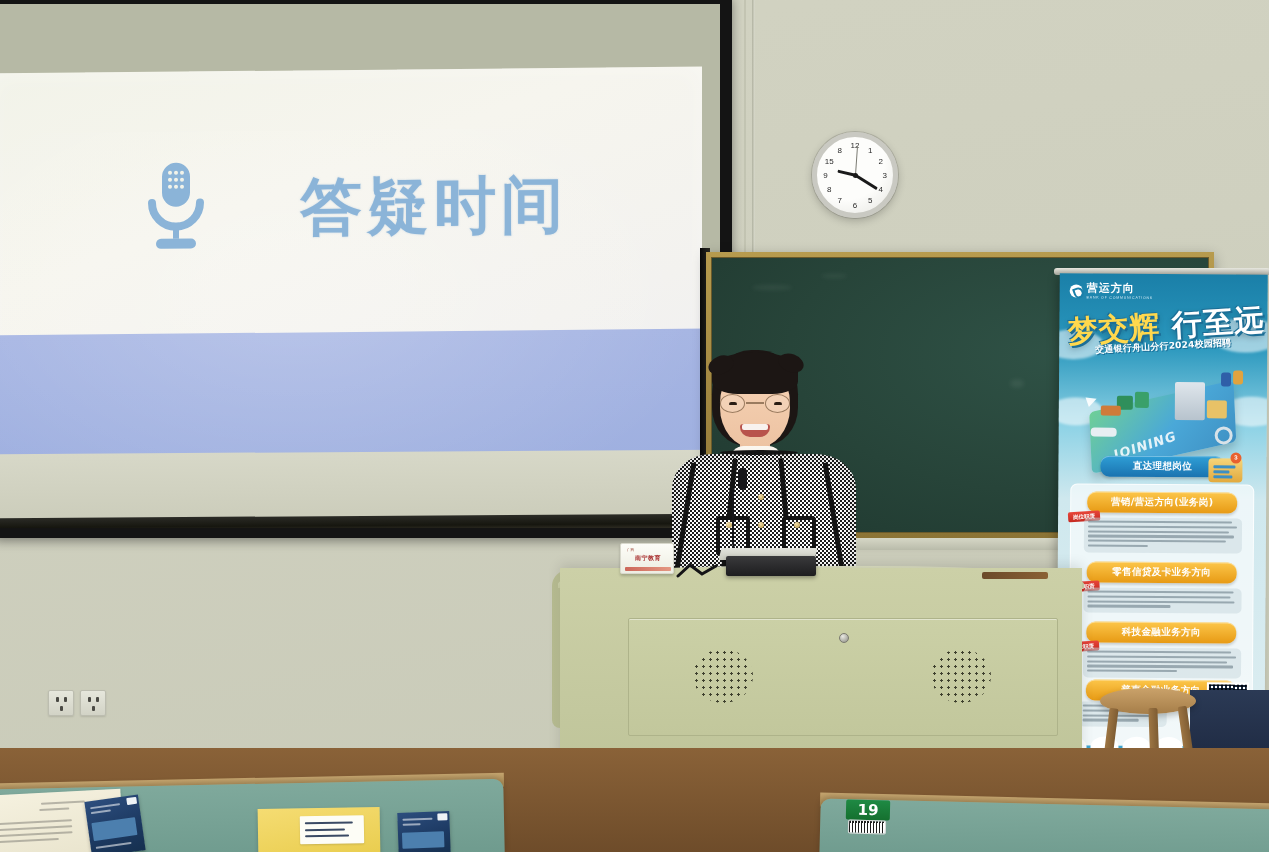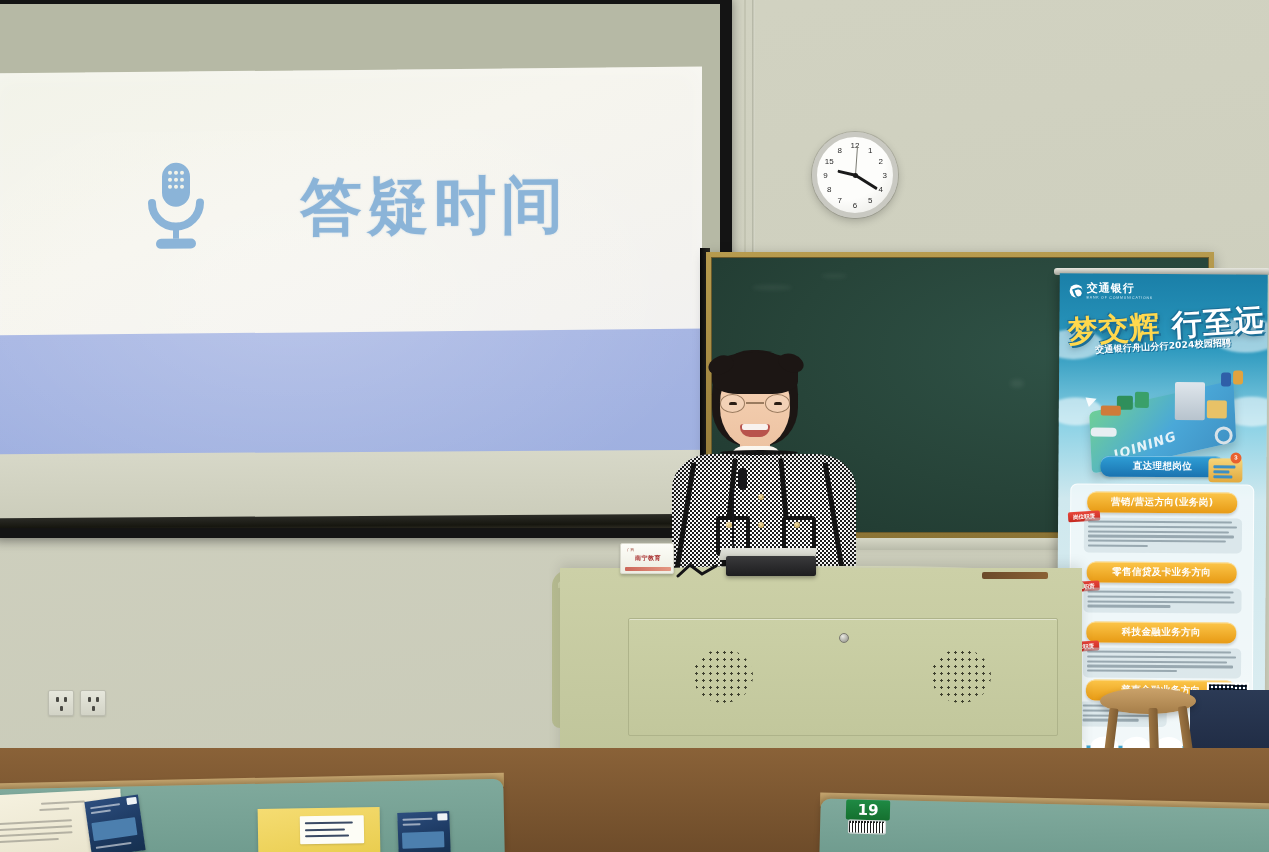--- a/index.html
+++ b/index.html
@@ -616,21 +616,21 @@
   <div class="poster-rod"></div>
   <div class="poster">
     <div class="poster-cloud" style="left:-16px;top:56px;width:60px;height:30px"></div>
     <div class="poster-cloud" style="left:150px;top:44px;width:72px;height:34px"></div>
     <div class="poster-cloud" style="left:-10px;top:124px;width:54px;height:28px"></div>
     <div class="poster-cloud" style="left:162px;top:122px;width:62px;height:30px"></div>
 
     <div class="boc-logo">
       <div class="boc-mark"></div>
       <div>
-        <div class="boc-text-cn">交通银行</div>
+        <div class="boc-text-cn">营运方向</div>
         <span class="boc-text-en">BANK OF COMMUNICATIONS</span>
       </div>
     </div>
 
     <div class="poster-title">
       <span class="accent">梦交辉</span>
       <span>行至远</span>
     </div>
     <div class="poster-subtitle">交通银行舟山分行2024校园招聘</div>
 

